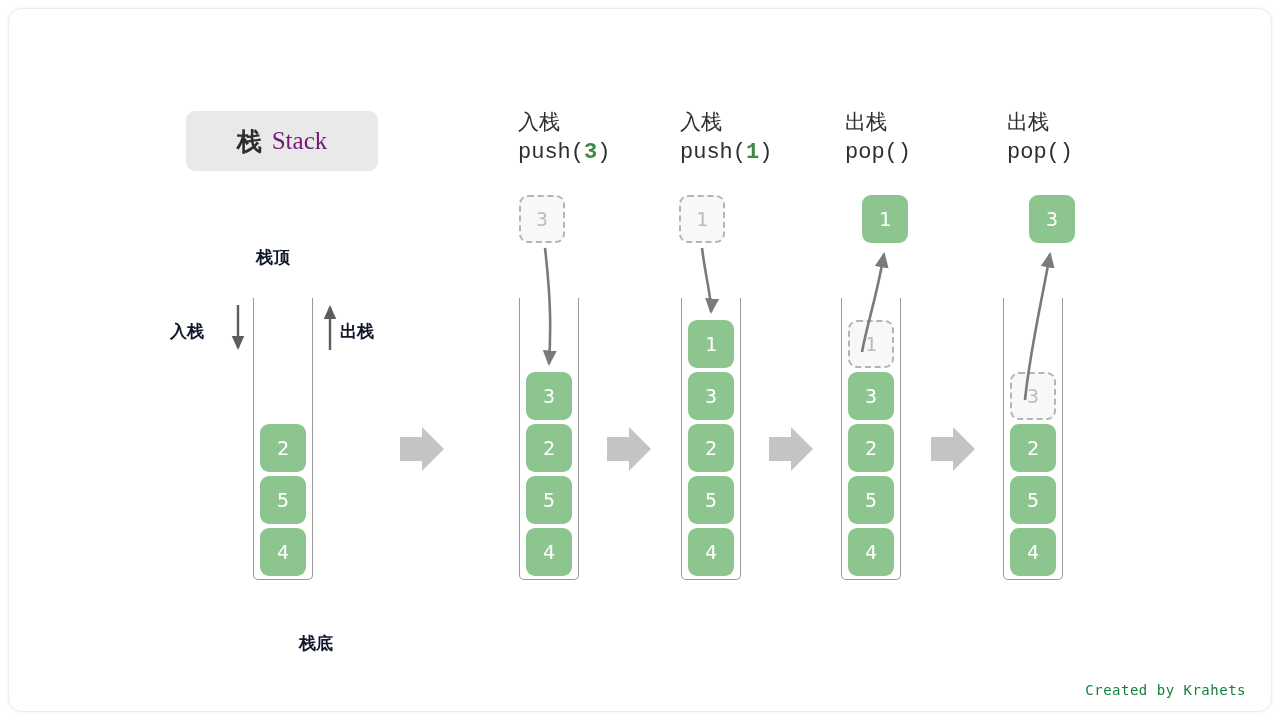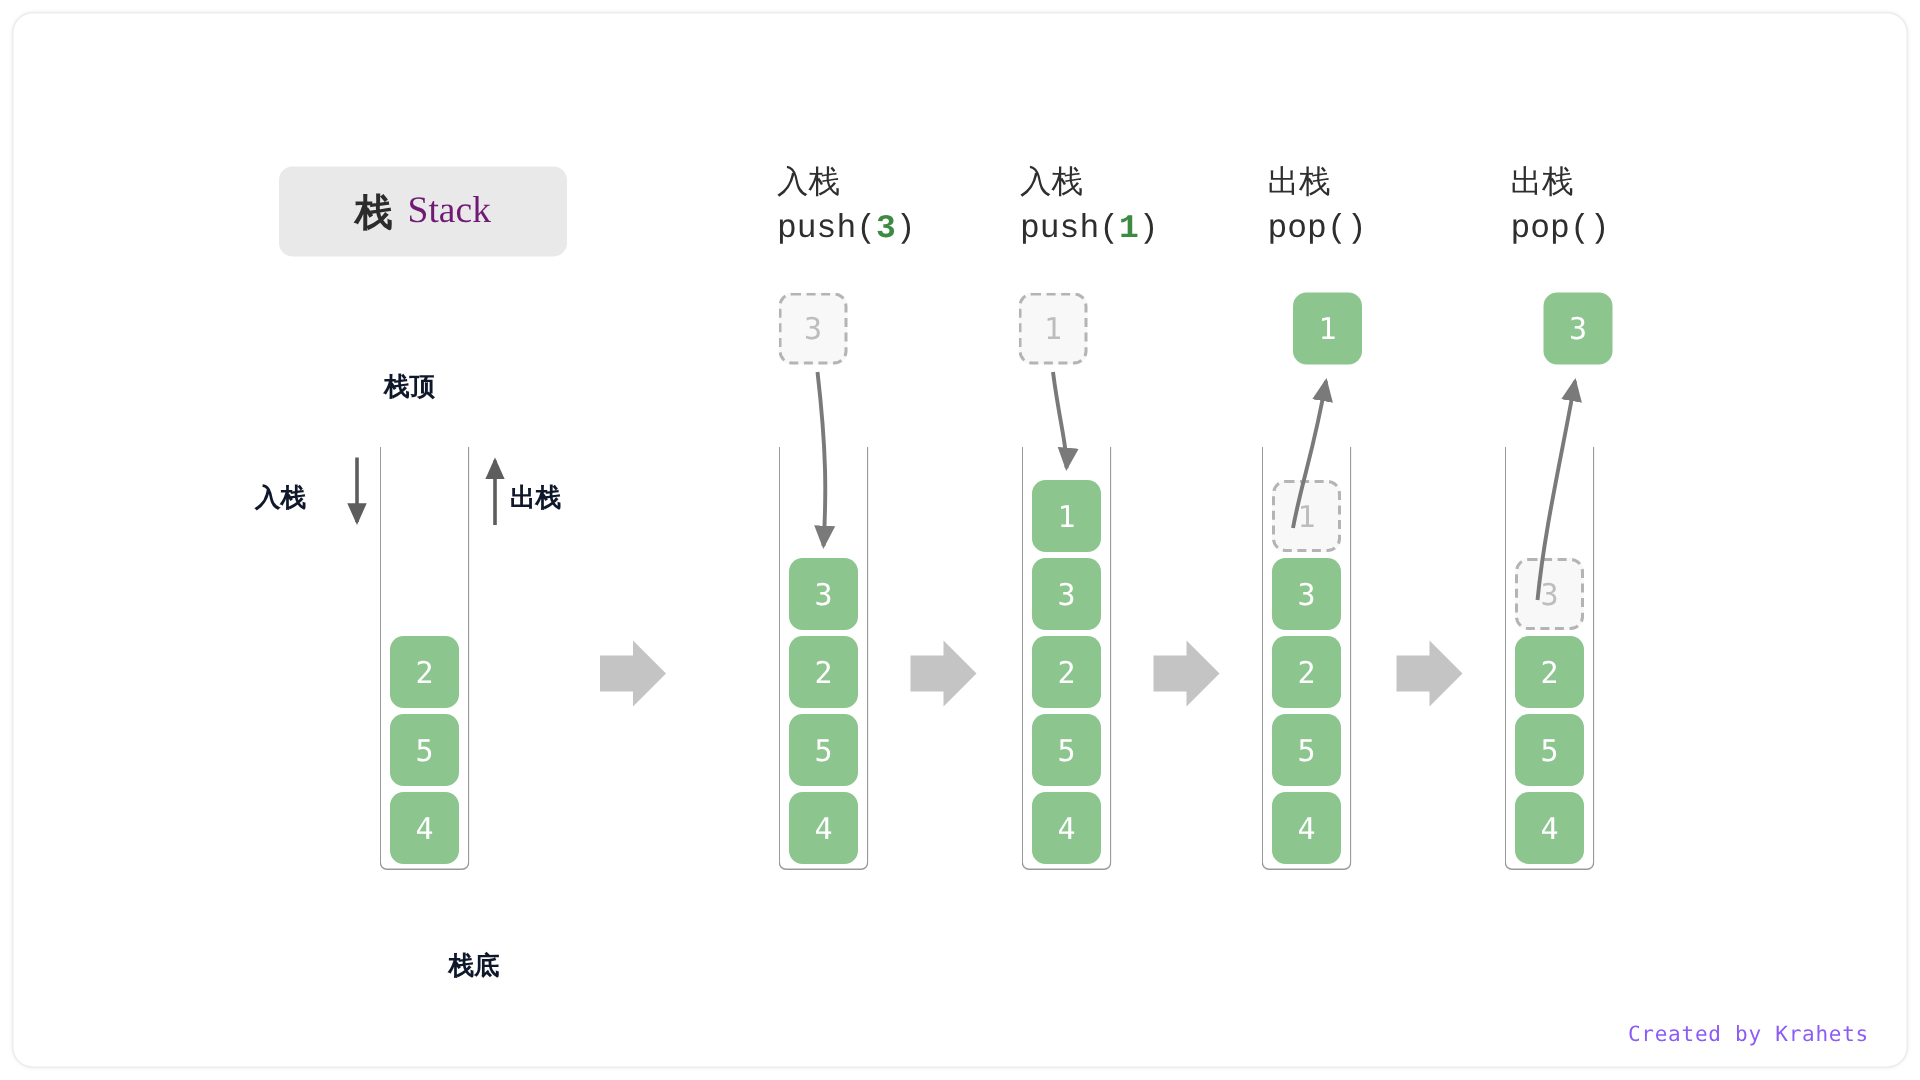--- a/index.html
+++ b/index.html
@@ -125,21 +125,21 @@
   svg.overlay {
     position: absolute; left: 0; top: 0;
     width: 1280px; height: 720px;
     pointer-events: none;
   }
 
   
   .footer {
     position: absolute;
     right: 34px; bottom: 22px;
-    font-size: 14px; color: #8b5cf6;
+    font-size: 14px; color: #15803d;
     font-family: "DejaVu Sans Mono", "Liberation Mono", monospace;
     letter-spacing: 0.5px;
   }
 </style>
 </head>
 <body>
 
 <div id="canvas">
   <div class="card"></div>
 

